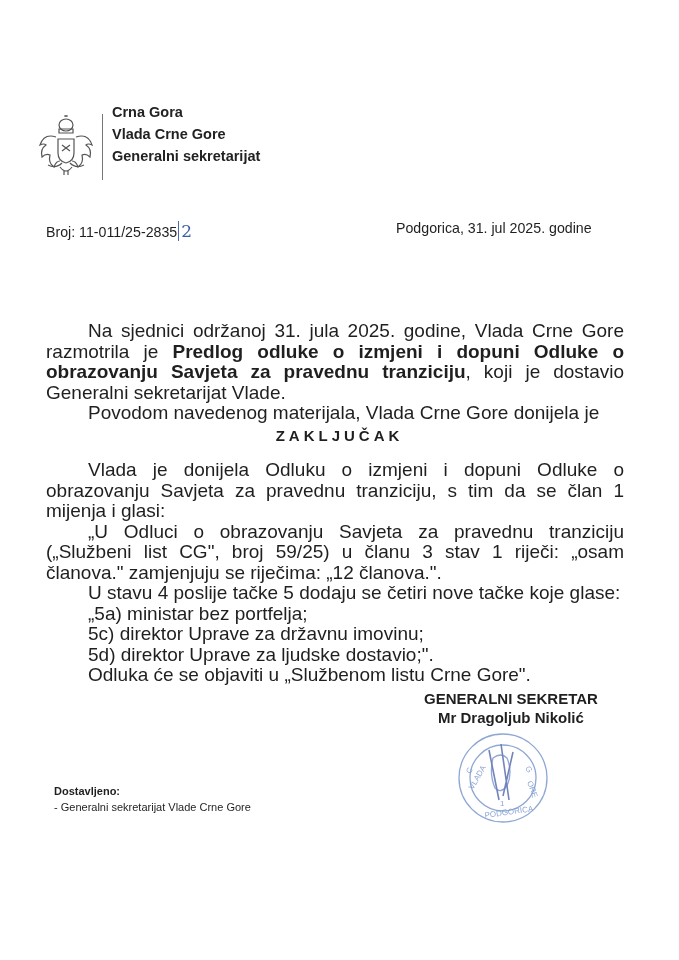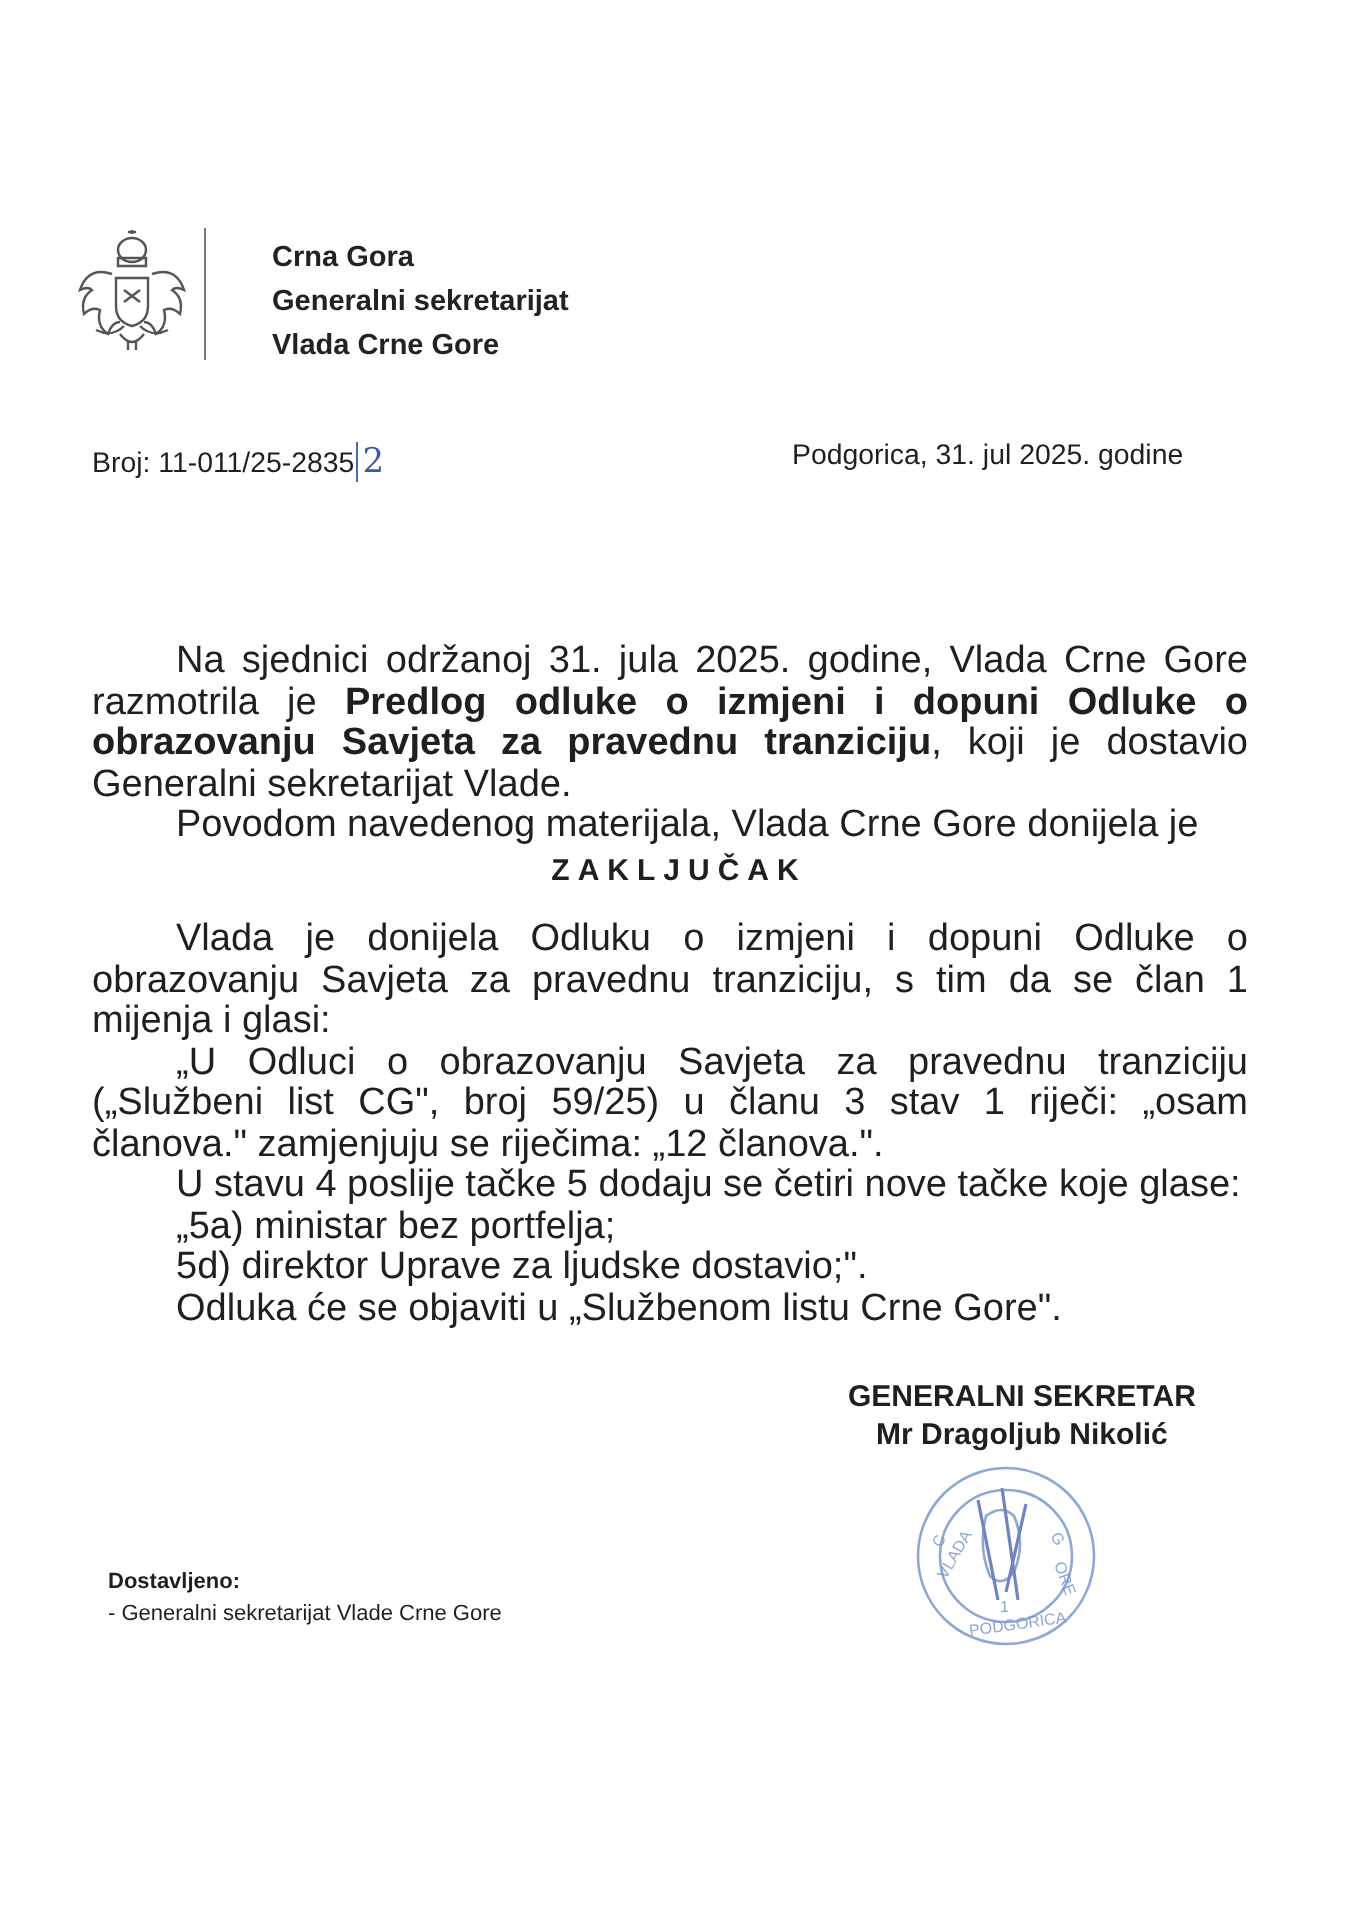--- a/index.html
+++ b/index.html
@@ -3,21 +3,21 @@
 <meta charset="utf-8">
 <style>
   html, body { margin: 0; padding: 0; background: #ffffff; }
   body {
     width: 679px; height: 960px; position: relative; overflow: hidden;
     font-family: "Liberation Sans", sans-serif; color: #1f1f1f;
   }
   .abs { position: absolute; }
   .header-logo { left: 38px; top: 115px; width: 56px; height: 62px; }
   .header-rule { left: 102px; top: 114px; width: 1px; height: 66px; background: #777; }
-  .header-lines { left: 112px; top: 118px; font-size: 14.5px; font-weight: bold; line-height: 22px; color: #222; margin-left: 24px; }
+  .header-lines { left: 112px; top: 101px; font-size: 14.5px; font-weight: bold; line-height: 22px; color: #222; }
   .ref { left: 46px; top: 221px; font-size: 14.2px; }
   .ref .hand { color: #3a5ca8; font-family: "DejaVu Serif", serif; font-size: 17px; margin-left: 1px; border-left: 1.5px solid #4a6ab0; padding-left: 2px; }
   .date { left: 396px; top: 220px; font-size: 14.2px; }
   .body-text { left: 46px; width: 578px; font-size: 19px; line-height: 20.5px; }
   .p1 { top: 321px; }
   .ind { text-indent: 42px; }
   .just { text-align: justify; text-align-last: left; }
   b { font-weight: bold; }
   .title { left: 0; width: 679px; top: 427px; text-align: center; font-size: 15px; font-weight: bold; letter-spacing: 4px; }
   .p2 { top: 460px; }
@@ -42,42 +42,43 @@
       <path d="M20 24 h16 v14 q0 8 -8 10 q-8 -2 -8 -10 z"></path>
       <path d="M24 30 l8 6 M32 30 l-8 6"></path>
       <path d="M22 52 q6 8 12 0 M26 56 v4 M30 56 v4"></path>
       <path d="M10 50 q8 4 14 -2 M46 50 q-8 4 -14 -2"></path>
     </g>
   </svg>
 </div>
 <div class="abs header-rule"></div>
 <div class="abs header-lines">
   <div>Crna Gora</div>
+  <div>Vlada Crne Gore</div>
   <div>Generalni sekretarijat</div>
-  <div>Vlada Crne Gore</div>
 </div>
 
 <div class="abs ref">
   <span>Broj: 11-011/25-2835</span><span class="hand">2</span>
 </div>
 <div class="abs date">Podgorica, 31. jul 2025. godine</div>
 
 <div class="abs body-text p1">
   <div class="ind just"><span>Na sjednici održanoj 31. jula 2025. godine, Vlada Crne Gore razmotrila je </span><b>Predlog odluke o izmjeni i dopuni Odluke o obrazovanju Savjeta za pravednu tranziciju</b><span>, koji je dostavio Generalni sekretarijat Vlade.</span></div>
   <div class="ind">Povodom navedenog materijala, Vlada Crne Gore donijela je</div>
 </div>
 
 <div class="abs title">ZAKLJUČAK</div>
 
 <div class="abs body-text p2">
   <div class="ind just">Vlada je donijela Odluku o izmjeni i dopuni Odluke o obrazovanju Savjeta za pravednu tranziciju, s tim da se član 1 mijenja i glasi:</div>
   <div class="ind just">„U Odluci o obrazovanju Savjeta za pravednu tranziciju („Službeni list CG", broj 59/25) u članu 3 stav 1 riječi: „osam članova." zamjenjuju se riječima: „12 članova.".</div>
   <div class="ind">U stavu 4 poslije tačke 5 dodaju se četiri nove tačke koje glase:</div>
   <ul class="list">
     <li>„5a) ministar bez portfelja;</li>
+    <li>5c) direktor Uprave za državnu imovinu;</li>
     <li>5d) direktor Uprave za ljudske dostavio;".</li>
   </ul>
   <div class="ind">Odluka će se objaviti u „Službenom listu Crne Gore".</div>
 </div>
 
 <div class="abs stamp">
   <svg width="96" height="96" viewBox="0 0 96 96">
     <g fill="none" stroke="#7b98cc" stroke-width="1.3" opacity="0.85">
       <circle cx="48" cy="48" r="44"></circle>
       <circle cx="48" cy="48" r="33"></circle>

